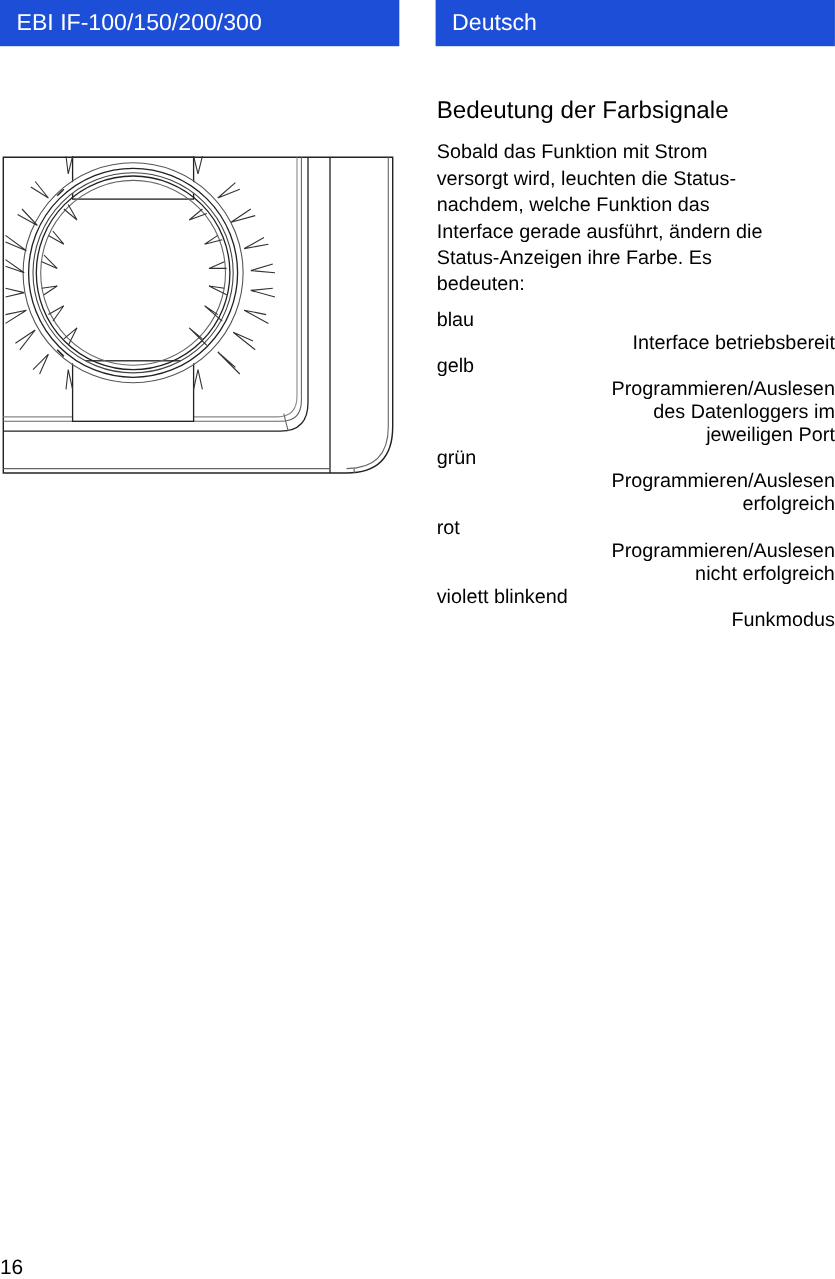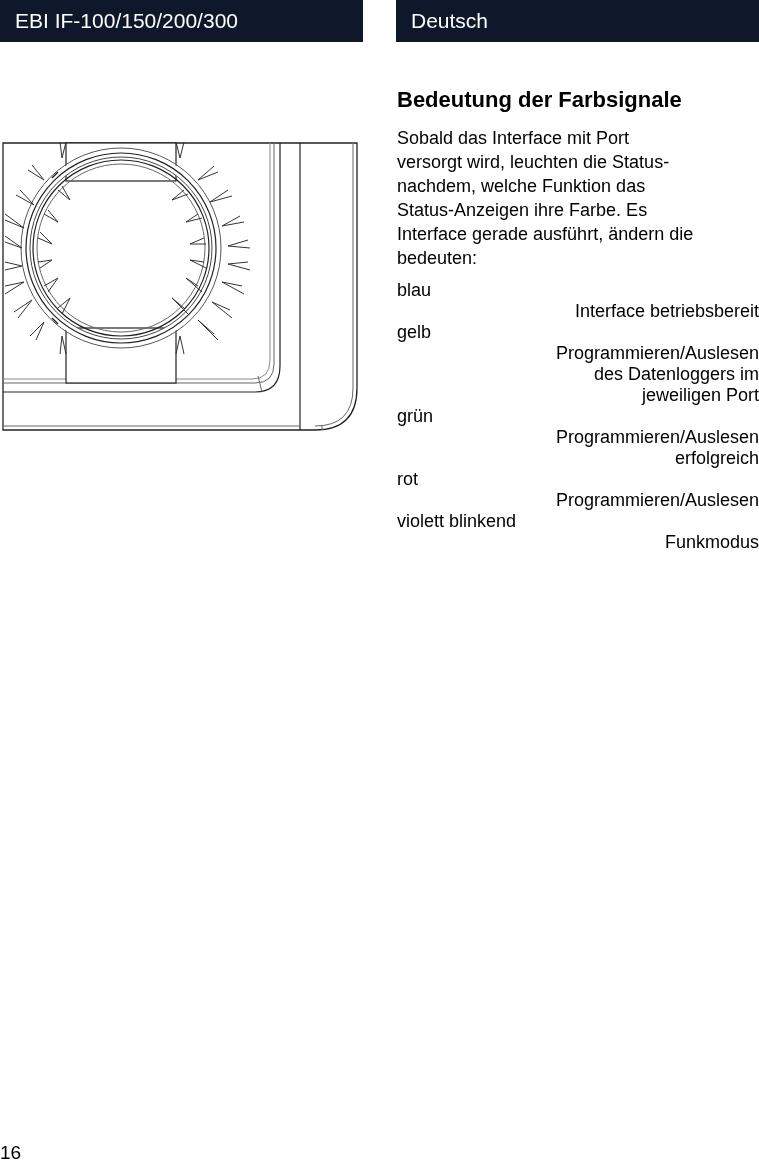--- a/index.html
+++ b/index.html
@@ -1,24 +1,24 @@
 <!DOCTYPE html>
 <html><head>
   <meta charset="utf-8">
   <style>
     html, body { margin: 0; padding: 0; background: #ffffff; }
     body { width: 759px; height: 1163px; position: relative; overflow: hidden;
            font-family: "Liberation Sans", sans-serif; color: #000; }
-    .hdr { position: absolute; top: 0; height: 42px; background: #0f172a; color: #fff;
+    .hdr { position: absolute; top: 0; height: 42px; background: #1d4ed8; color: #fff;
            font-size: 21px; line-height: 42px; box-sizing: border-box; }
     .hdr-left { left: 0; width: 363px; padding-left: 15px; }
     .hdr-right { left: 396px; width: 391px; padding-left: 15px; }
     .figure { position: absolute; left: 0; top: 138px; width: 365px; height: 300px; }
     .col { position: absolute; left: 397px; top: 86px; width: 362px; }
-    .title { font-weight: bold; font-size: 22px; line-height: 28px; margin: 0 0 12px 0; white-space: nowrap; }
+    .title { font-weight: normal; font-size: 22px; line-height: 28px; margin: 0 0 12px 0; white-space: nowrap; }
     .intro { font-size: 18px; line-height: 24px; margin: 0 0 10px 0; }
     .intro span { display: block; white-space: nowrap; }
     .row { display: flex; font-size: 18px; line-height: 21px; flex-direction: column; }
     .row .k { width: 117px; flex: none; }
     .row .v span { display: block; white-space: nowrap; text-align: right; }
     .gap { }
     .row.last .k { width: 221px; }
     .pageno { position: absolute; left: 0; top: 1142px; font-size: 19px; line-height: 22px; }
   </style>
 </head>
@@ -92,25 +92,25 @@
       <path d="M204 262 L190 260 L206 268"></path>
       <path d="M198 286 L186 278 L202 292"></path>
       <path d="M184 308 L172 298 L188 314"></path>
     </g>
   </svg>
 </div>
 
 <div class="col">
   <h2 class="title">Bedeutung der Farbsignale</h2>
   <p class="intro">
-    <span>Sobald das Interface mit Port</span>
+    <span>Sobald das Funktion mit Strom</span>
     <span>versorgt wird, leuchten die Status-</span>
     <span>nachdem, welche Funktion das</span>
+    <span>Interface gerade ausführt, ändern die</span>
     <span>Status-Anzeigen ihre Farbe. Es</span>
-    <span>Interface gerade ausführt, ändern die</span>
     <span>bedeuten:</span>
   </p>
 
   <div class="row">
     <div class="k">blau</div>
     <div class="v">
       <span>Interface betriebsbereit</span>
     </div>
   </div>
   <div class="row gap">
@@ -125,20 +125,21 @@
     <div class="k">grün</div>
     <div class="v">
       <span>Programmieren/Auslesen</span>
       <span>erfolgreich</span>
     </div>
   </div>
   <div class="row gap">
     <div class="k">rot</div>
     <div class="v">
       <span>Programmieren/Auslesen</span>
+      <span>nicht erfolgreich</span>
     </div>
   </div>
   <div class="row last">
     <div class="k">violett blinkend</div>
     <div class="v">
       <span>Funkmodus</span>
     </div>
   </div>
 </div>
 

